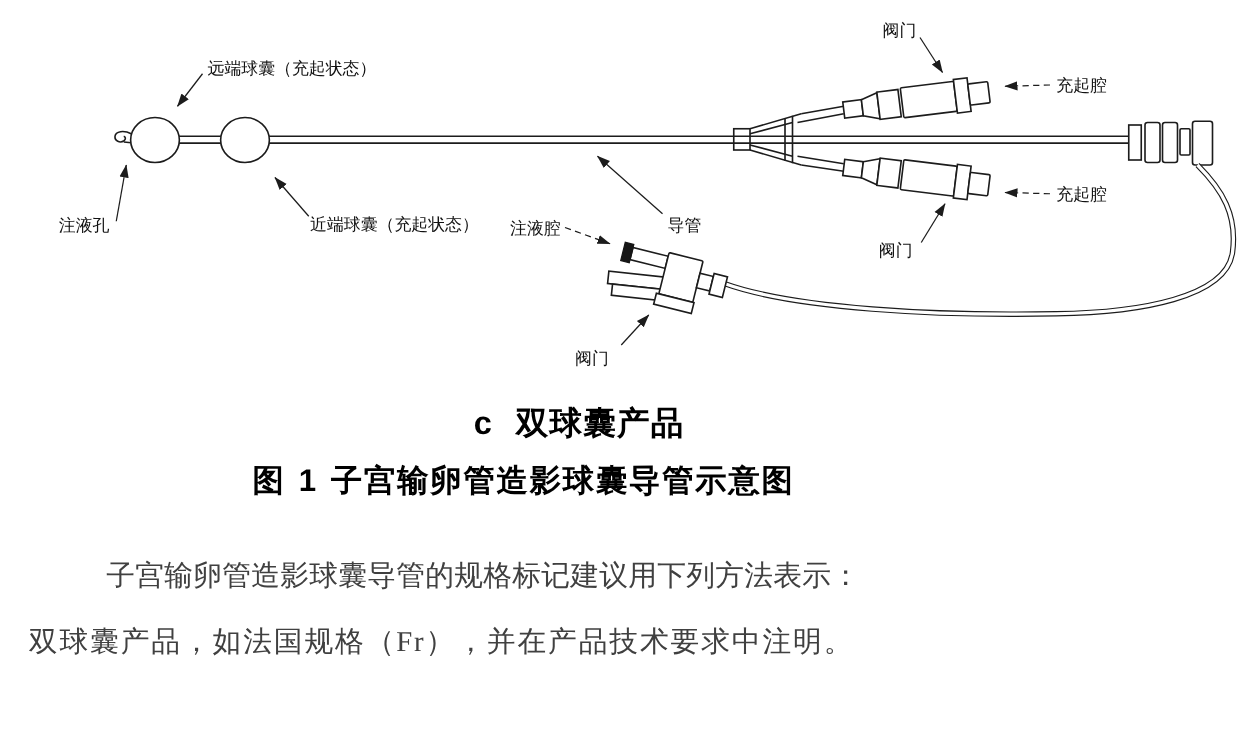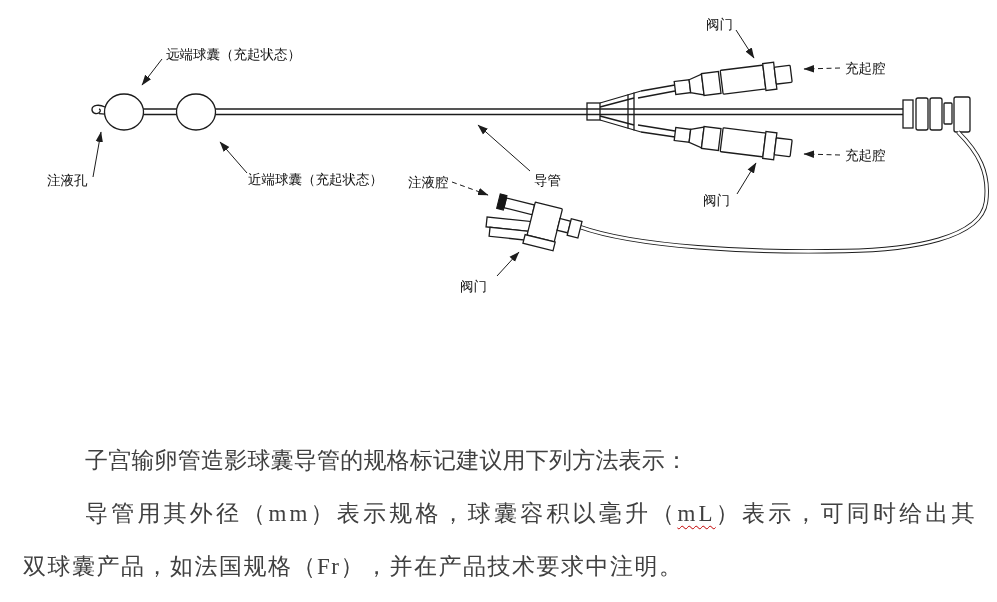--- a/index.html
+++ b/index.html
@@ -148,20 +148,21 @@
     <text class="lbl" x="248" y="184">近端球囊（充起状态）</text>
     <text class="lbl" x="408" y="187">注液腔</text>
     <text class="lbl" x="534" y="185">导管</text>
     <text class="lbl" x="706" y="29">阀门</text>
     <text class="lbl" x="845" y="73">充起腔</text>
     <text class="lbl" x="845" y="160">充起腔</text>
     <text class="lbl" x="703" y="205">阀门</text>
     <text class="lbl" x="460" y="291">阀门</text>
   </svg>
 
+  <div class="caption-sub">c 双球囊产品</div>
+  <div class="caption-main">图 1 子宫输卵管造影球囊导管示意图</div>
 
   <div class="para">
     <div class="pline l1">子宫输卵管造影球囊导管的规格标记建议用下列方法表示：</div>
-    <div class="pline l2"><span>导管用其外径（mm）表示规格，球囊容积以毫升（</span><span class="sq">mL</span><span>）表示，可同时给出其</span></div>
     <div class="pline l3">双球囊产品，如法国规格（Fr），并在产品技术要求中注明。</div>
   </div>
 
 </div>
 
 </body></html>

